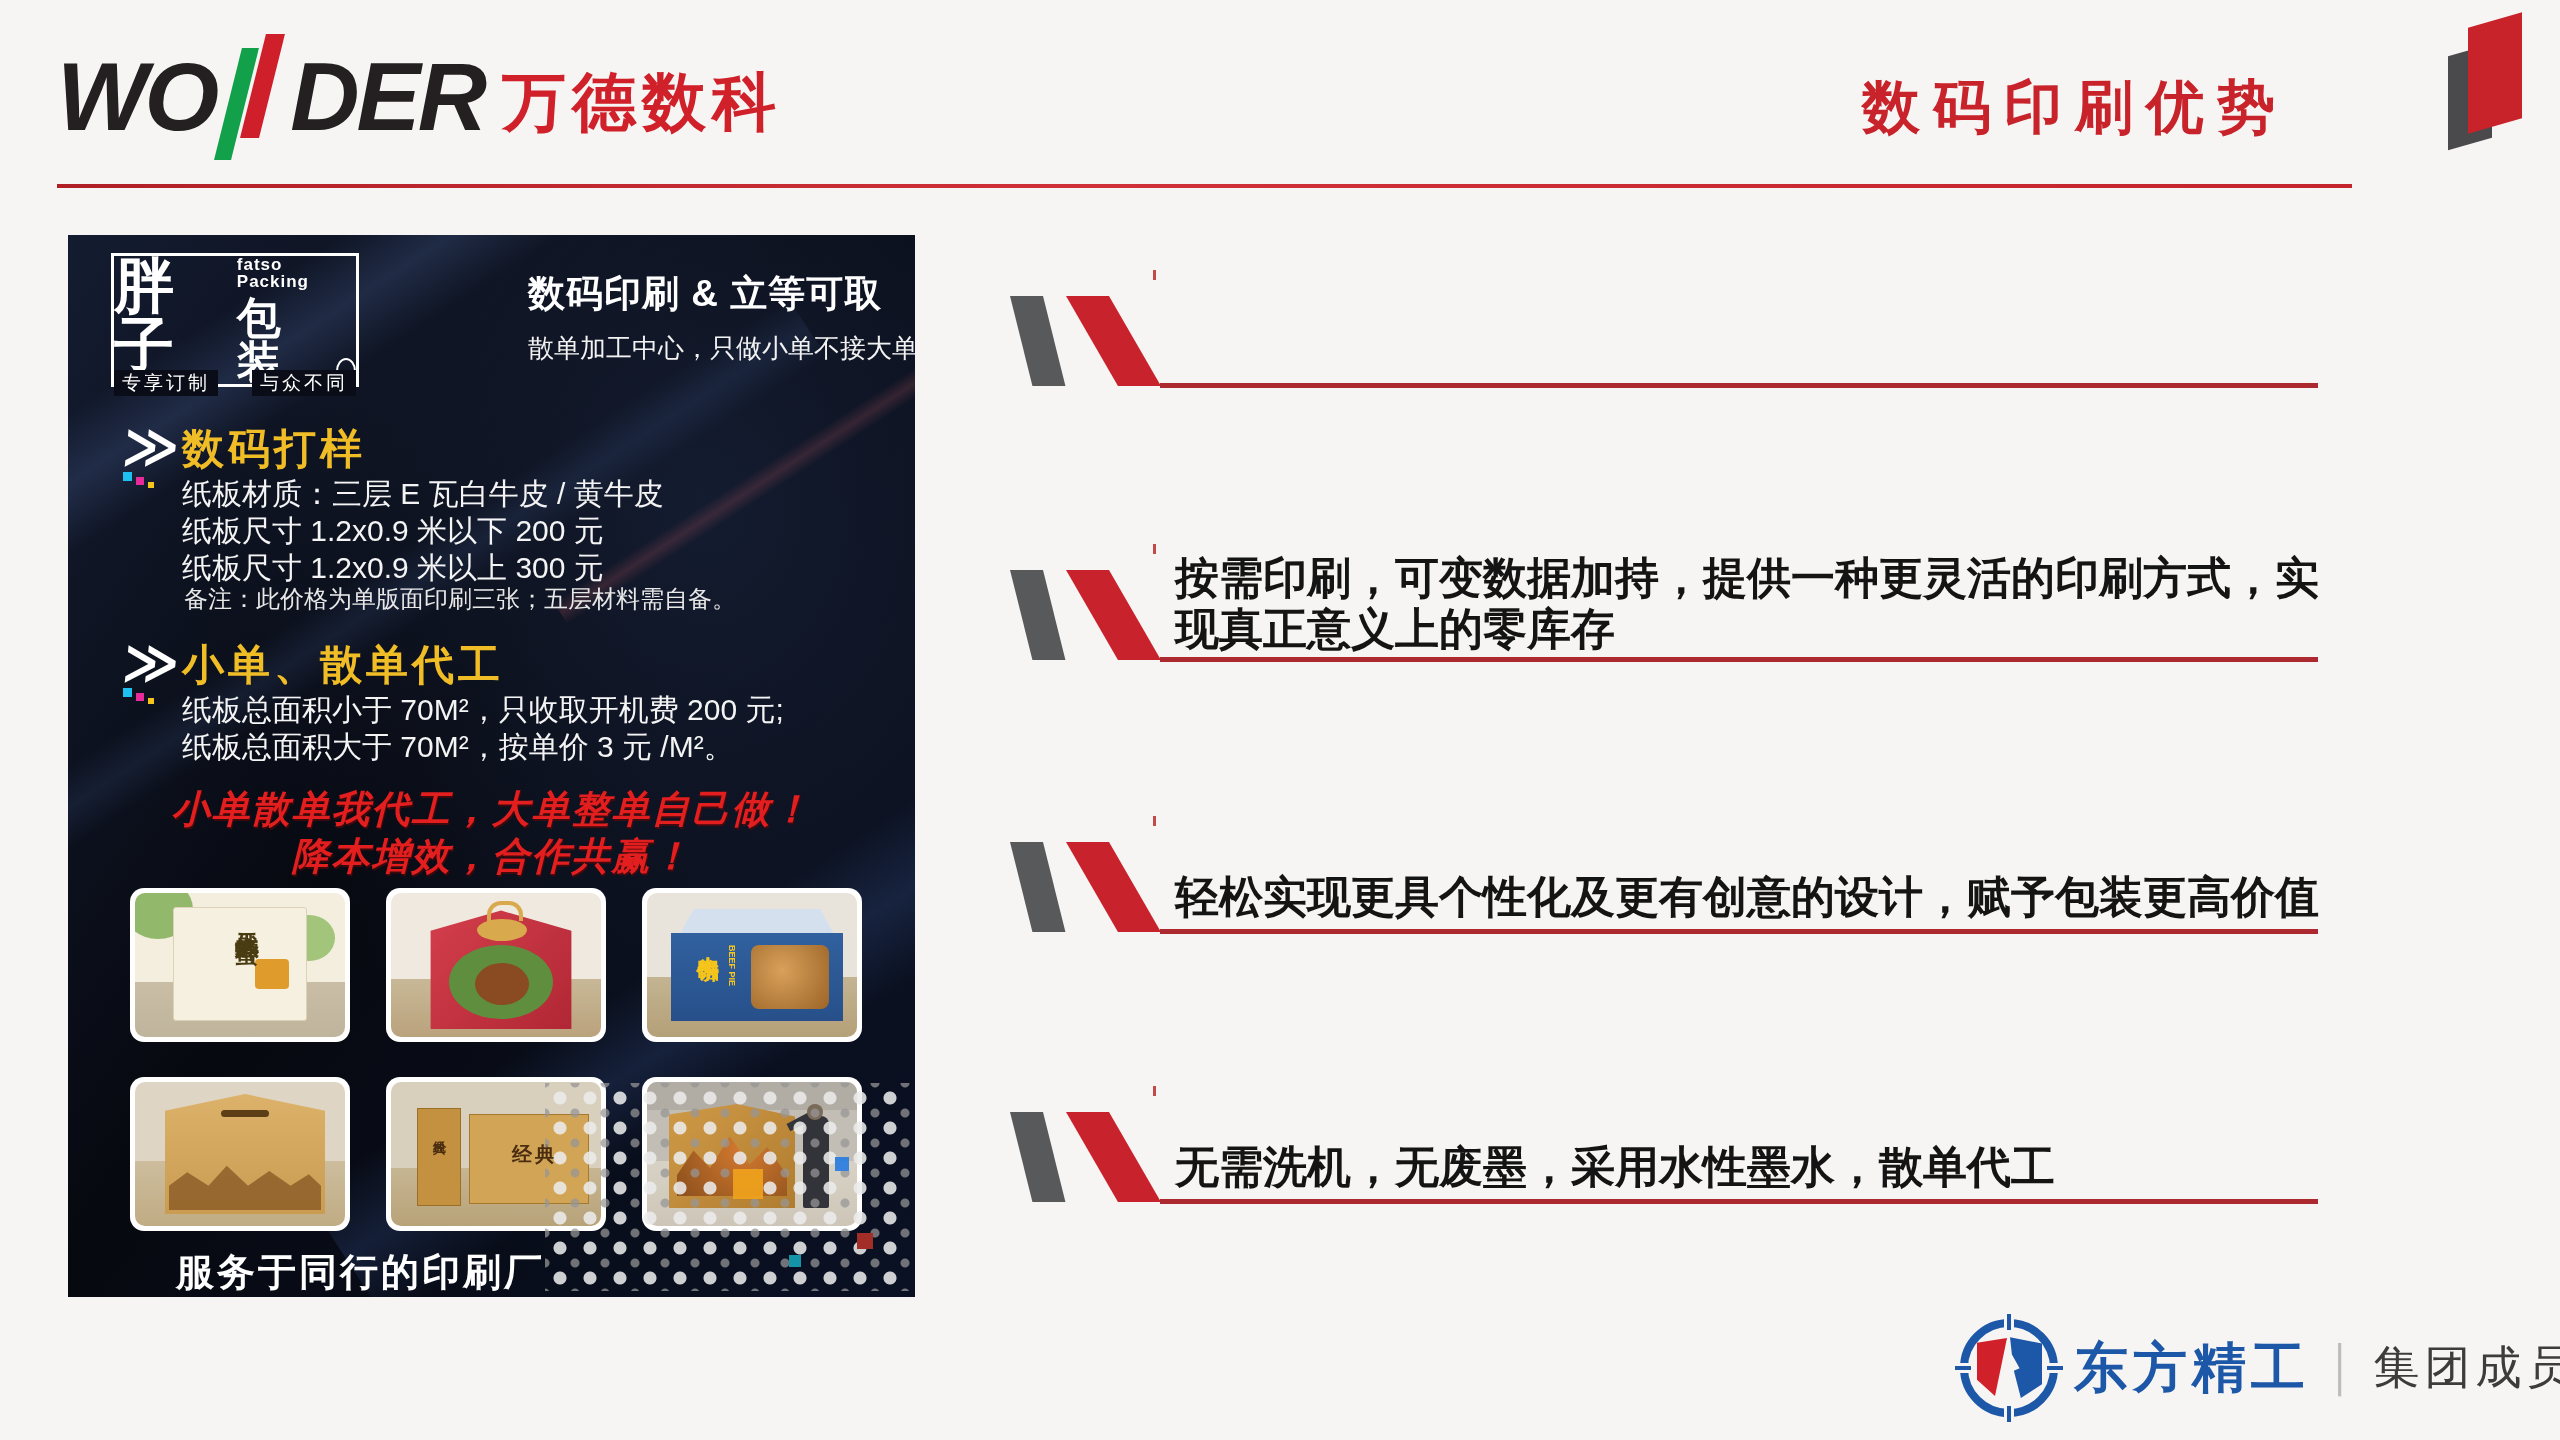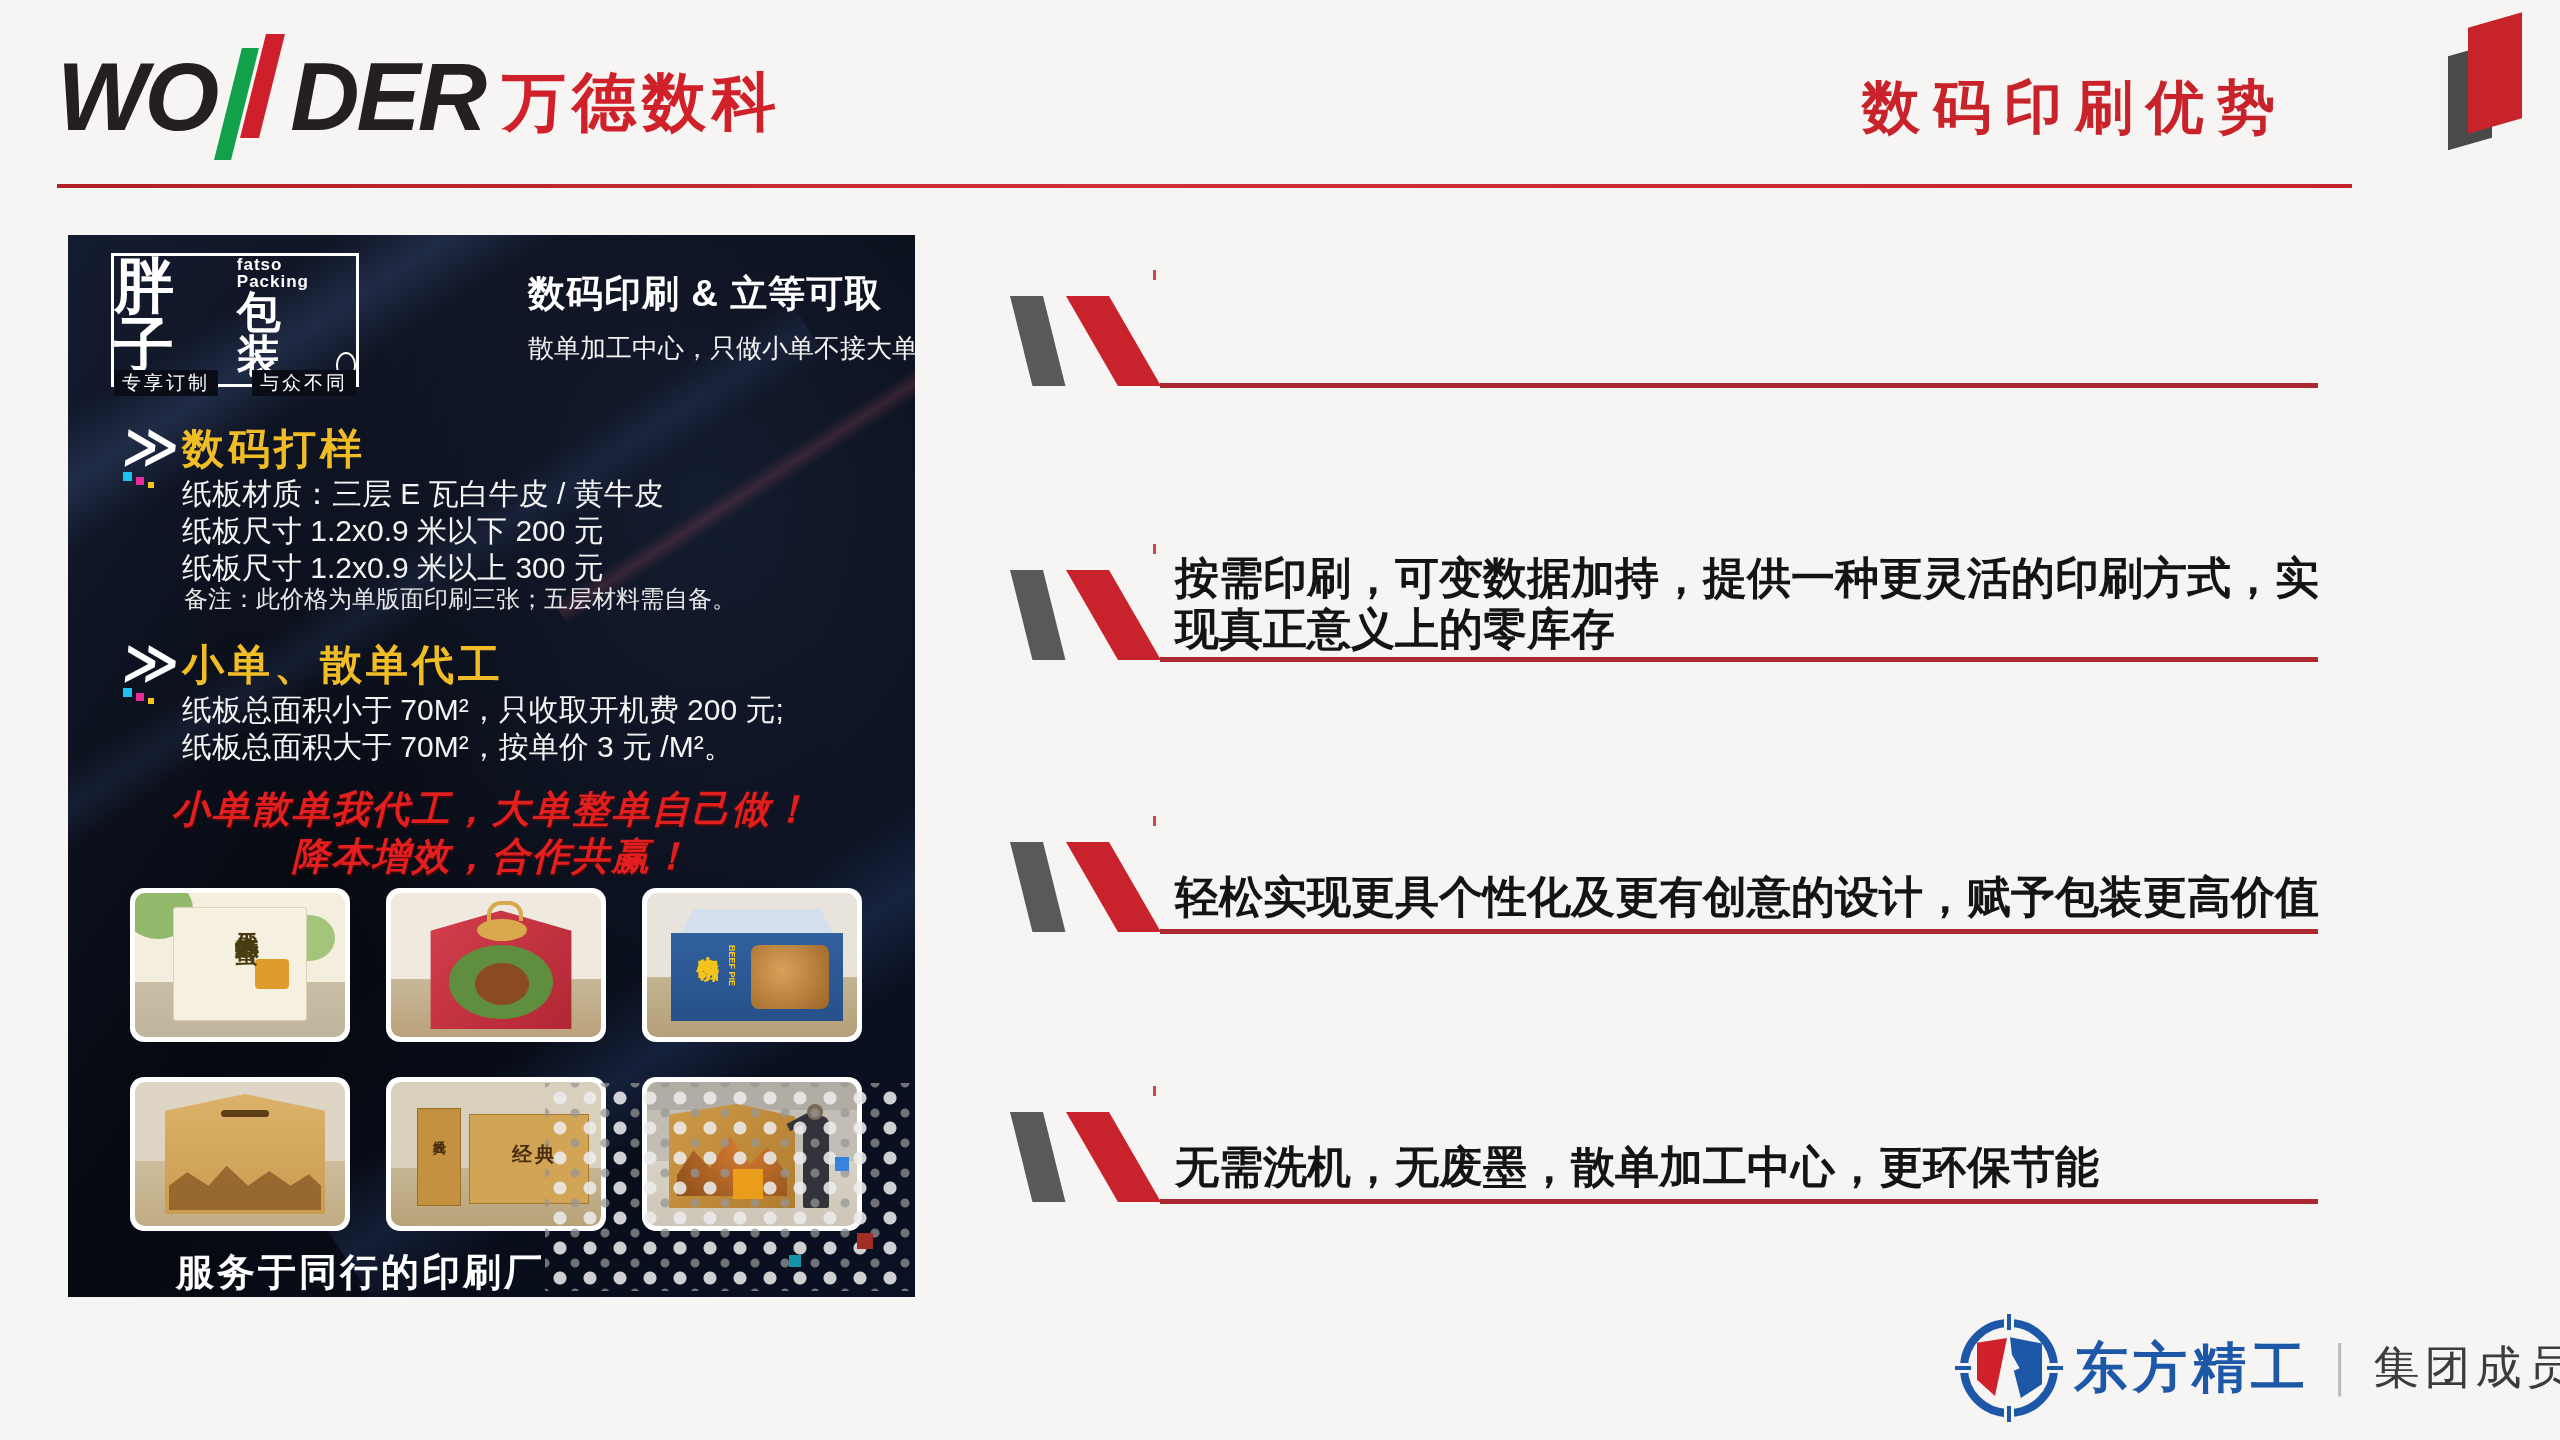--- a/index.html
+++ b/index.html
@@ -26,21 +26,21 @@
       linear-gradient(125deg,#141c31 0%,#070910 45%,#0a1124 100%);}
   .streak{position:absolute;pointer-events:none;}
   .s1{left:-220px;top:40px;width:900px;height:120px;transform:rotate(-33deg);background:linear-gradient(to bottom,rgba(90,120,185,0),rgba(90,120,185,.22),rgba(90,120,185,0));}
   .s2{left:-180px;top:330px;width:1000px;height:70px;transform:rotate(-33deg);background:linear-gradient(to bottom,rgba(70,100,160,0),rgba(70,100,160,.16),rgba(70,100,160,0));}
   .s3{left:180px;top:620px;width:1200px;height:150px;transform:rotate(-33deg);background:linear-gradient(to bottom,rgba(60,95,170,0),rgba(52,80,140,.28),rgba(60,95,170,0));}
   .s4{left:420px;top:120px;width:900px;height:26px;transform:rotate(-33deg);background:linear-gradient(to bottom,rgba(150,60,70,0),rgba(170,80,90,.25),rgba(150,60,70,0));}
 
   .brand-box{position:absolute;left:43px;top:18px;width:248px;height:134px;border:3px solid #fff;box-sizing:border-box;display:flex;align-items:flex-start;justify-content:center;gap:10px;}
   .brand-cn-top{font-size:60px;font-weight:900;line-height:1;letter-spacing:2px;}
   .brand-col{display:flex;flex-direction:column;line-height:1;}
-  .brand-en{font-size:17px;font-weight:700;margin-bottom:0;letter-spacing:1px;}
+  .brand-en{font-size:17px;font-weight:700;margin-bottom:6px;letter-spacing:1px;}
   .brand-bottom{display:flex;align-items:flex-end;gap:21px;}
   .brand-cn-bottom{font-size:44px;font-weight:900;}
   .mascot{width:22px;height:26px;border:2px solid #fff;border-radius:50% 50% 45% 45%;box-sizing:border-box;}
   .brand-tagline{position:absolute;left:0;bottom:-12px;width:100%;display:flex;justify-content:center;gap:34px;font-size:19px;letter-spacing:3px;}
   .brand-tagline span{background:#0a0d17;padding:0 8px;}
 
   .poster-headline{position:absolute;left:460px;top:34px;}
   .poster-headline .h-title{font-size:37px;font-weight:800;letter-spacing:1px;white-space:nowrap;}
   .poster-headline .h-sub{margin-top:12px;font-size:26px;font-weight:500;color:#f2f2f2;white-space:nowrap;}
 
@@ -312,21 +312,21 @@
     <div class="tick"></div>
     <div class="bar bar-gray"></div>
     <div class="bar bar-red"></div>
     <div class="bullet-text">轻松实现更具个性化及更有创意的设计，赋予包装更高价值</div>
     <div class="uline"></div>
   </div>
   <div class="bullet b4">
     <div class="tick"></div>
     <div class="bar bar-gray"></div>
     <div class="bar bar-red"></div>
-    <div class="bullet-text">无需洗机，无废墨，散单加工中心，更环保节能</div>
+    <div class="bullet-text">无需洗机，无废墨，采用水性墨水，散单代工</div>
     <div class="uline"></div>
   </div>
 
   <div class="footer-logo">
     <div class="emblem">
       <div class="ring"></div>
       <div class="gap n"></div>
         <div class="gap s"></div>
         <div class="gap w"></div>
         <div class="gap e"></div>

